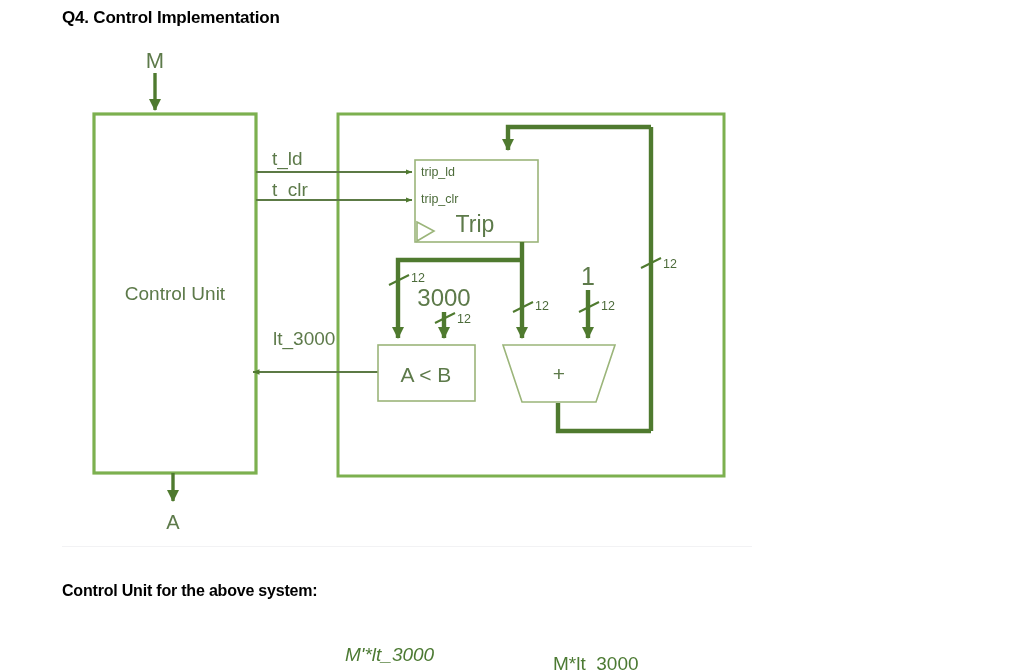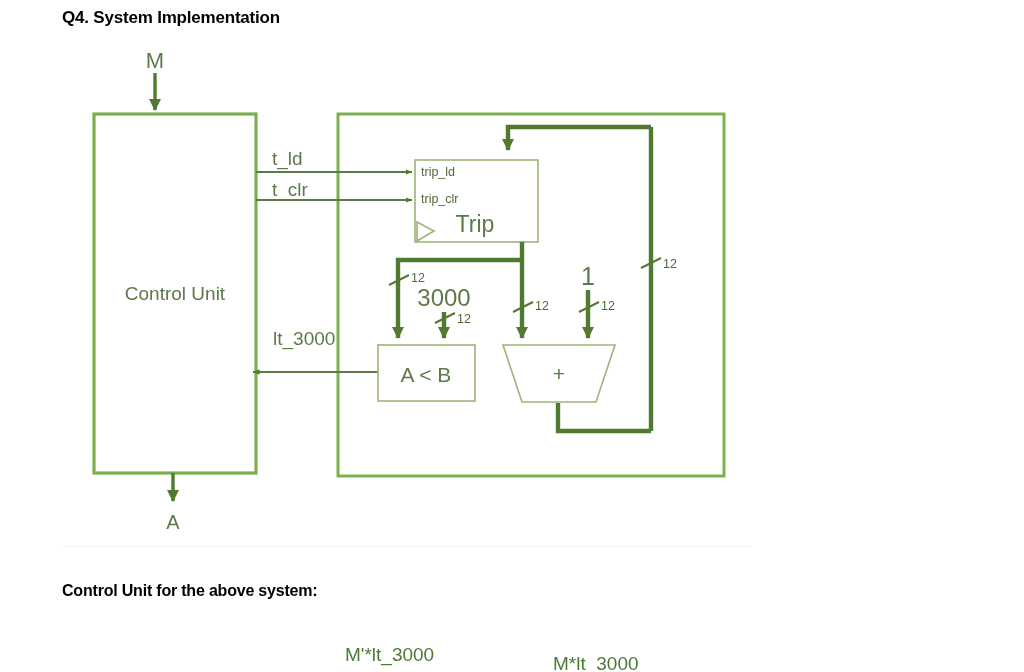--- a/index.html
+++ b/index.html
@@ -48,27 +48,27 @@
     background: #f2f2f4;
   }
 
   .kmap-label {
     position: absolute;
     font-family: "Liberation Sans", sans-serif;
     color: #4c7a33;
     font-size: 19px;
     white-space: nowrap;
   }
-  #kmap-term-1 { left: 345px; top: 644px; }
+  #kmap-term-1 { left: 345px; top: 644px; font-style: italic; }
   #kmap-term-2 { left: 553px; top: 653px; }
 </style>
 </head>
 <body>
 
-<div class="heading" id="title-q4">Q4. System Implementation</div>
+<div class="heading" id="title-q4">Q4. Control Implementation</div>
 
 <svg id="diagram-svg" width="1024" height="672" viewBox="0 0 1024 672">
   <defs>
     <marker id="arrowDark" markerWidth="9" markerHeight="9" refX="7.2" refY="3.2" orient="auto" markerUnits="userSpaceOnUse">
       <path d="M0,0 L7.6,3.2 L0,6.4 z" fill="#4f7a2f"></path>
     </marker>
     <marker id="arrowThin" markerWidth="8" markerHeight="8" refX="6.5" refY="2.8" orient="auto" markerUnits="userSpaceOnUse">
       <path d="M0,0 L6.8,2.8 L0,5.6 z" fill="#4f7a2f"></path>
     </marker>
     <marker id="arrowFat" markerWidth="16" markerHeight="14" refX="11" refY="6" orient="auto" markerUnits="userSpaceOnUse">

